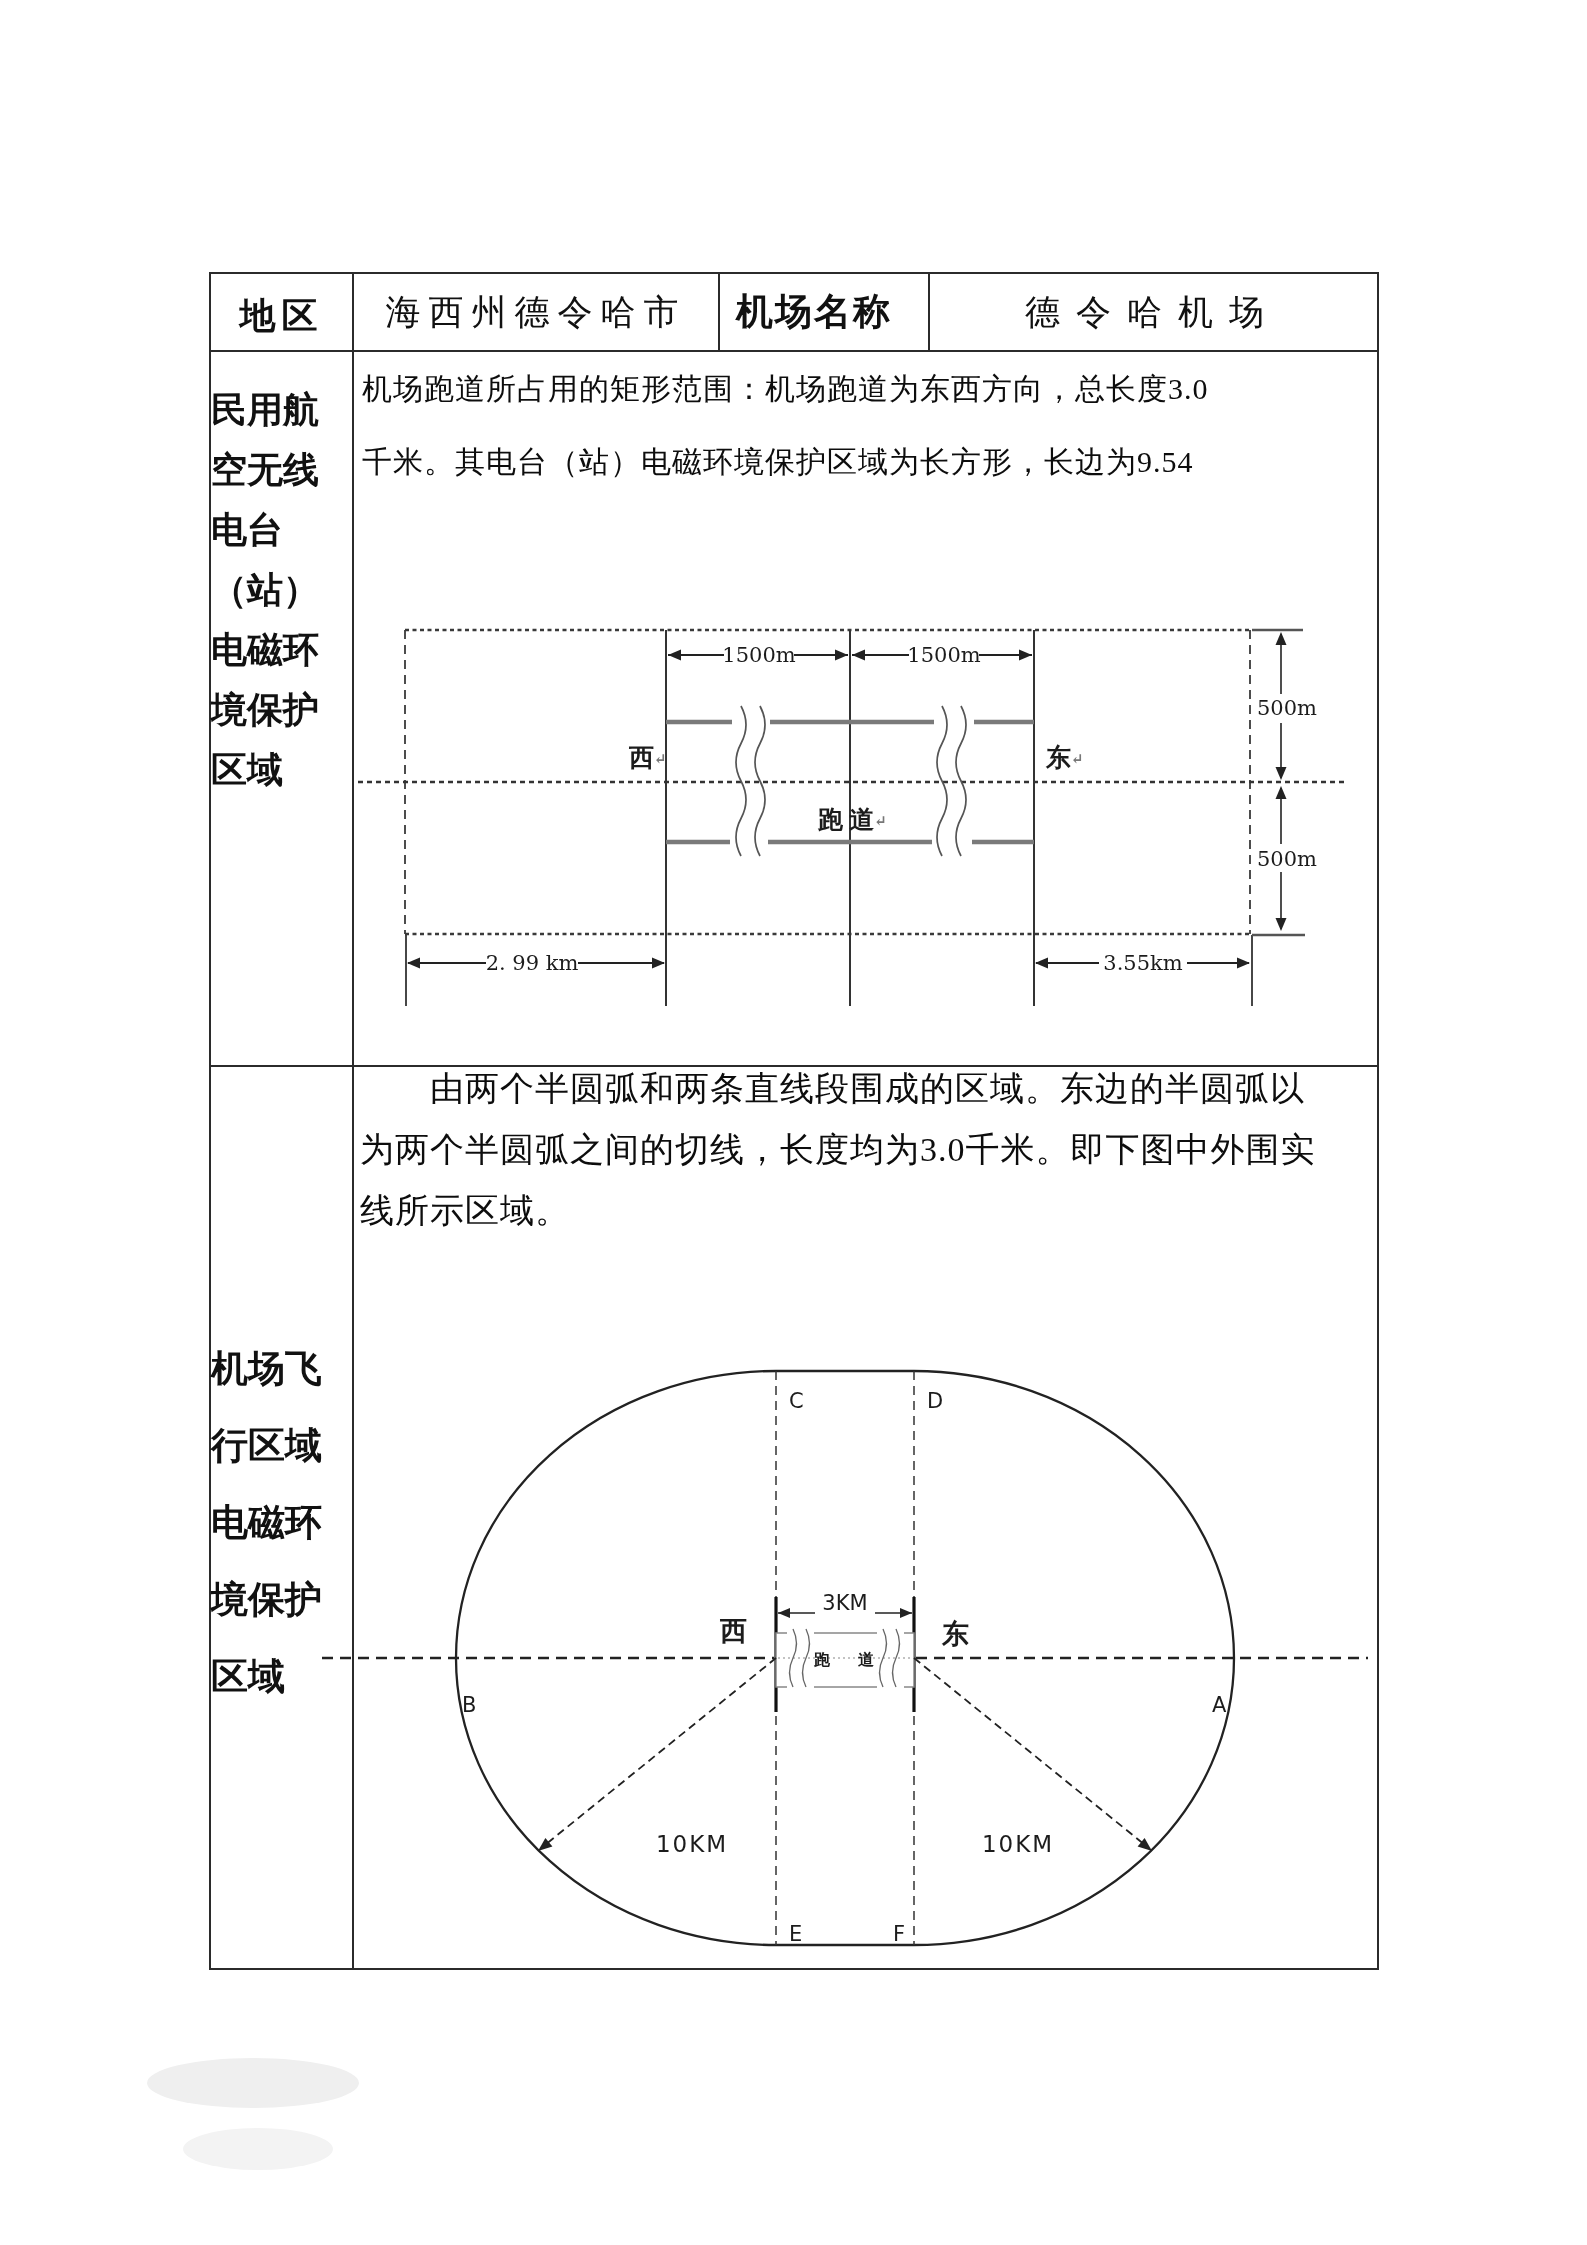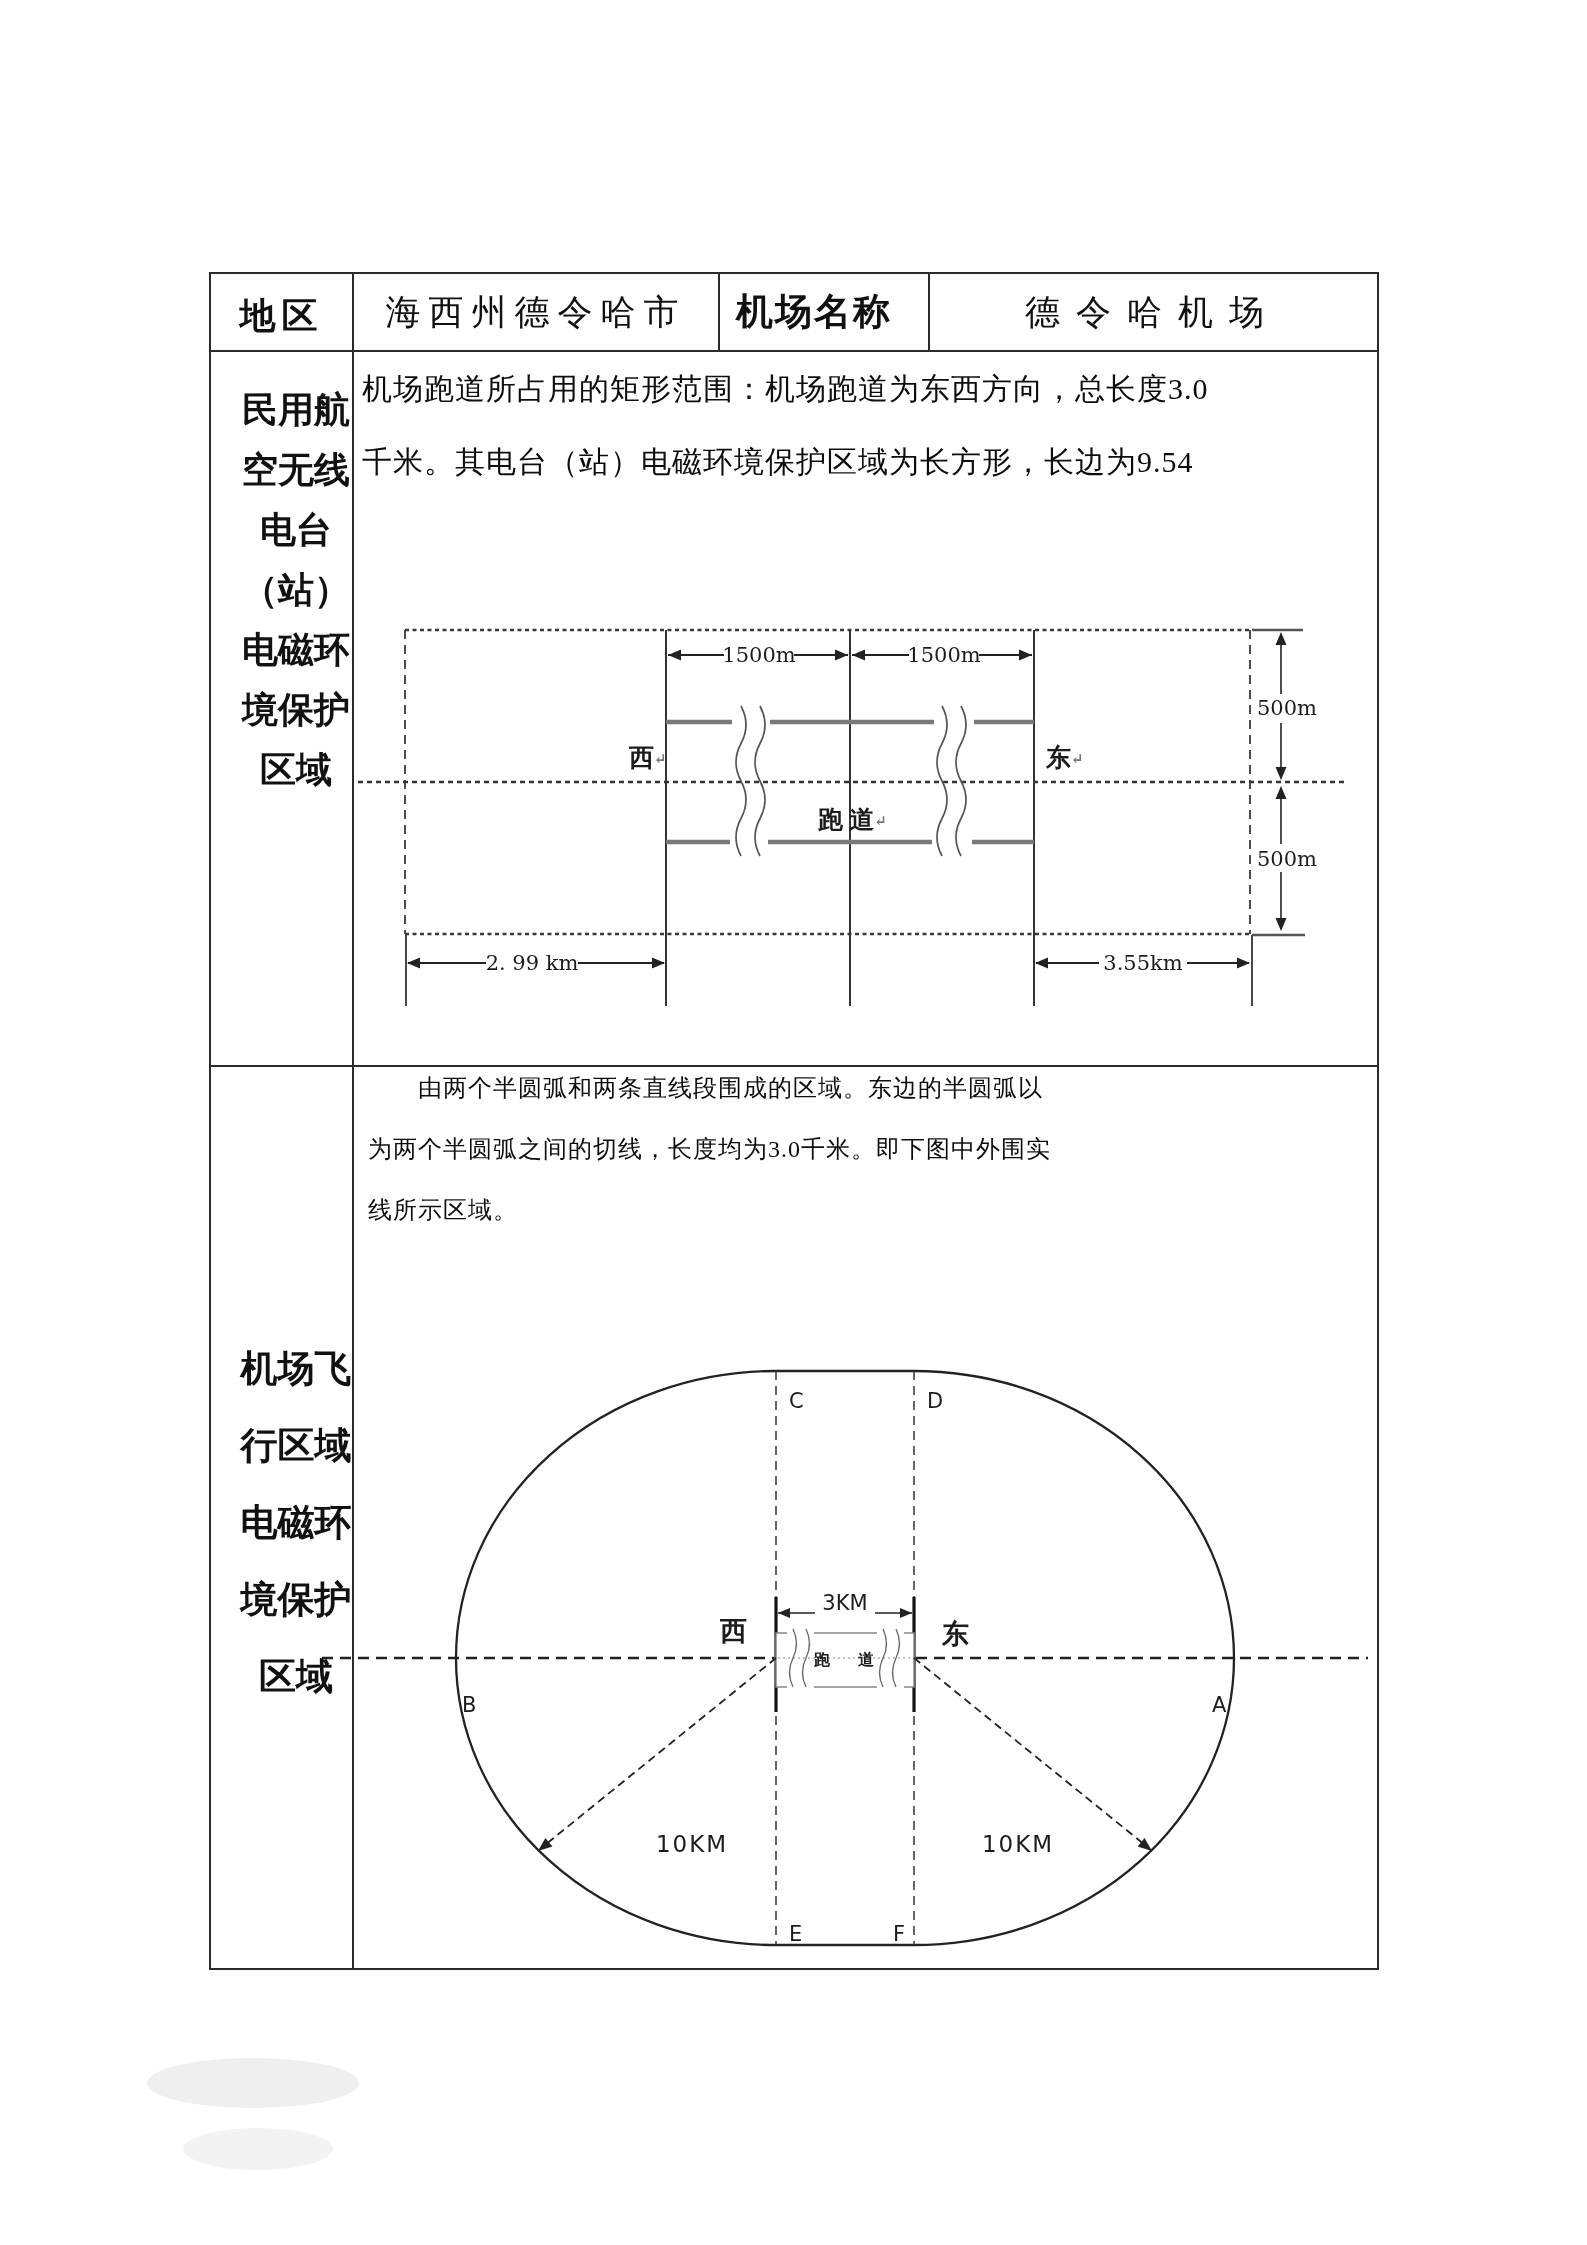--- a/index.html
+++ b/index.html
@@ -14,26 +14,26 @@
     left:209px;top:272px;width:1166px;height:1694px;
     border:2px solid #2b2b2b;background:#fff;
   }
   .vline,.hline{position:absolute;background:#2b2b2b;}
   
   .cell{position:absolute;display:flex;align-items:center;justify-content:center;text-align:center;}
   .hd-region{left:211px;top:274px;width:141px;height:84px;font-size:36px;font-weight:bold;letter-spacing:6px;}
   .hd-regionval{left:354px;top:274px;width:364px;height:76px;font-size:35px;letter-spacing:8px;}
   .hd-airport{left:720px;top:274px;width:188px;height:76px;font-size:37px;font-weight:bold;letter-spacing:2px;}
   .hd-airportval{left:930px;top:274px;width:445px;height:76px;font-size:35px;letter-spacing:16px;}
-  .rowlabel{position:absolute;left:211px;width:152px;text-align:center;font-weight:bold;padding-left:9px;}
+  .rowlabel{position:absolute;left:211px;width:152px;text-align:left;font-weight:bold;}
   .rowlabel.r2{top:380px;font-size:36px;line-height:60px;}
   .rowlabel.r3{top:1330px;font-size:37px;line-height:77px;}
   .para{position:absolute;letter-spacing:1px;color:#0d0d0d;}
   .para.r2{left:362px;top:352px;width:1010px;font-size:30px;line-height:73px;}
-  .para.r3{left:368px;top:1058px;width:1014px;font-size:24px;line-height:61px;}
+  .para.r3{left:360px;top:1058px;width:1014px;font-size:34px;line-height:61px;}
   .smudge{position:absolute;border-radius:50%;}
   svg text{font-family:"DejaVu Serif",serif;fill:#1c1c1c;}
   svg text.sans{font-family:"DejaVu Sans",sans-serif;}
   svg text.cjk{font-family:"Liberation Serif","DejaVu Serif",serif;font-weight:bold;}
 </style>
 </head>
 <body>
 
 <div class="abs tbl">
 

